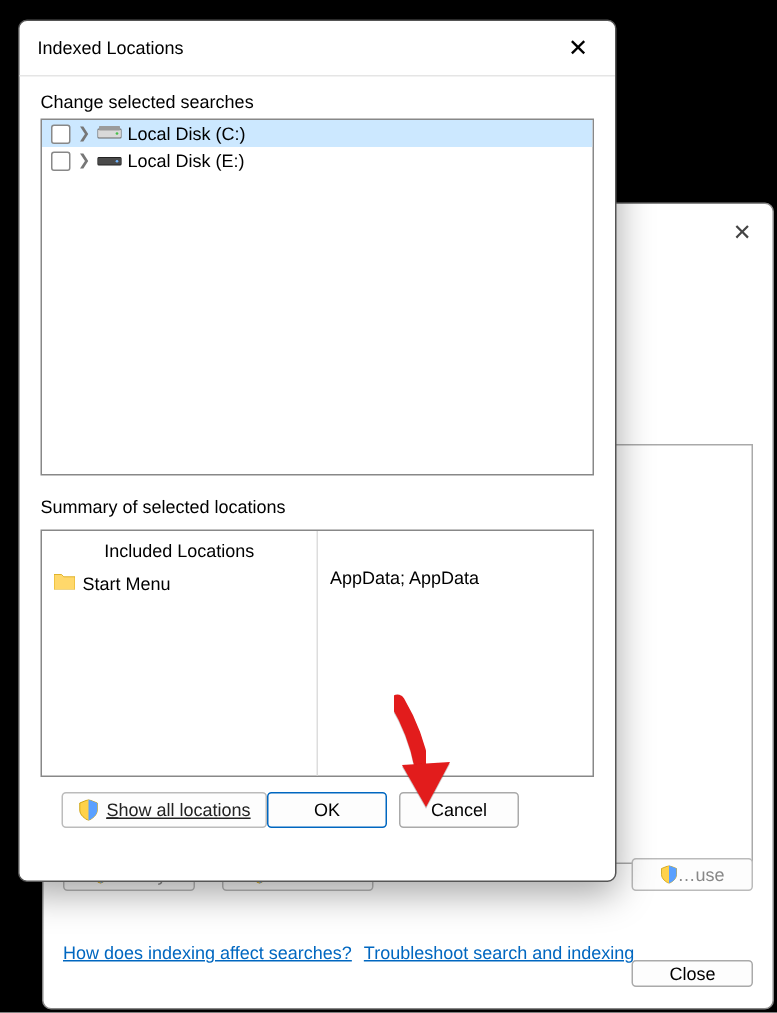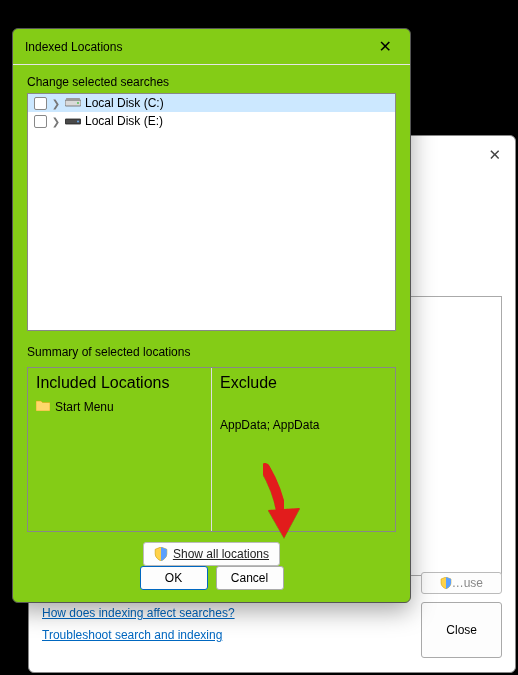--- a/index.html
+++ b/index.html
@@ -63,45 +63,44 @@
       gap: 0;
     }
     .shield-bg {
       width: 12px; height: 12px;
     }
     .bg-links {
       position: absolute;
       left: 13px;
       bottom: 30px;
       display: flex;
-      flex-direction: column;
       gap: 8px;
     }
     .bg-links a {
       color: #0067c0;
       text-decoration: underline;
       cursor: pointer;
     }
     .bg-close-btn {
       position: absolute;
       right: 13px;
       bottom: 14px;
       border: 1px solid #aaa;
       border-radius: 3px;
       background: #fdfdfd;
-      padding: 20px 24px;
+      padding: 1px 24px;
     }
     
     .dialog {
       position: absolute;
-      top: 28px;
+      top: 13px;
       left: 12px;
       width: 399px;
       height: 575px;
-      background: #84cc16;
+      background: #ffffff;
       border: 1px solid #555;
       border-radius: 6px;
       box-shadow: 0 8px 24px rgba(0,0,0,0.35);
       display: flex;
       flex-direction: column;
     }
     .titlebar {
       display: flex;
       align-items: center;
       justify-content: space-between;
@@ -175,40 +174,39 @@
       display: flex;
     }
     .summary-col {
       flex: 1;
       padding: 6px 8px;
     }
     .summary-col.left {
       border-right: 1px solid #ddd;
     }
     .col-header {
-      font-size: 16px;
+      font-size: 12px;
       margin-bottom: 8px;
+      text-align: center;
     }
     .inc-item {
       display: flex;
       align-items: flex-start;
       gap: 5px;
       margin-bottom: 2px;
     }
     .folder-icon {
       width: 14px;
       height: 11px;
     }
     .footer {
       display: flex;
       align-items: center;
-      justify-content: space-between;
       padding: 0 14px 12px 14px;
       margin-top: 10px;
-      flex-direction: column;
     }
     .show-all-btn {
       border: 1px solid #bbb;
       border-radius: 3px;
       background: #fdfdfd;
       padding: 4px 10px;
       display: flex;
       align-items: center;
       gap: 5px;
       color: #222;
@@ -222,21 +220,21 @@
     }
     .footer-right {
       display: flex;
       gap: 8px;
     }
     .btn {
       border: 1px solid #aaa;
       border-radius: 3px;
       background: #fdfdfd;
       padding: 4px 12px;
-      width: 68px;
+      width: 80px;
       text-align: center;
     }
     .btn.primary {
       border: 1px solid #0067c0;
     }
     
     .arrow {
       position: absolute;
       top: 460px;
       left: 250px;
@@ -313,21 +311,20 @@
       <div class="summary-col left">
         <div class="col-header">Included Locations</div>
         <div class="inc-item">
           <svg class="folder-icon" viewBox="0 0 14 11">
               <path d="M0 1 L5 1 L6.5 2.5 L14 2.5 L14 11 L0 11 Z" fill="#ffd86b" stroke="#d6a200" stroke-width="0.5"></path>
             </svg>
           <span>Start Menu</span>
         </div>
       </div>
       <div class="summary-col">
-        <div class="col-header">Exclude</div>
         <div style="height:18px"></div>
         <div>AppData; AppData</div>
       </div>
     </div>
 
     <div class="footer">
       <div class="show-all-btn">
         <svg width="14" height="14" viewBox="0 0 12 12">
             <path d="M6 0 L11 2 V6 C11 9 8 11 6 12 C4 11 1 9 1 6 V2 Z" fill="#ffd24a" stroke="#c89b00" stroke-width="0.5"></path>
             <path d="M6 0 L11 2 V6 C11 9 8 11 6 12 V0 Z" fill="#5aa0ff"></path>

